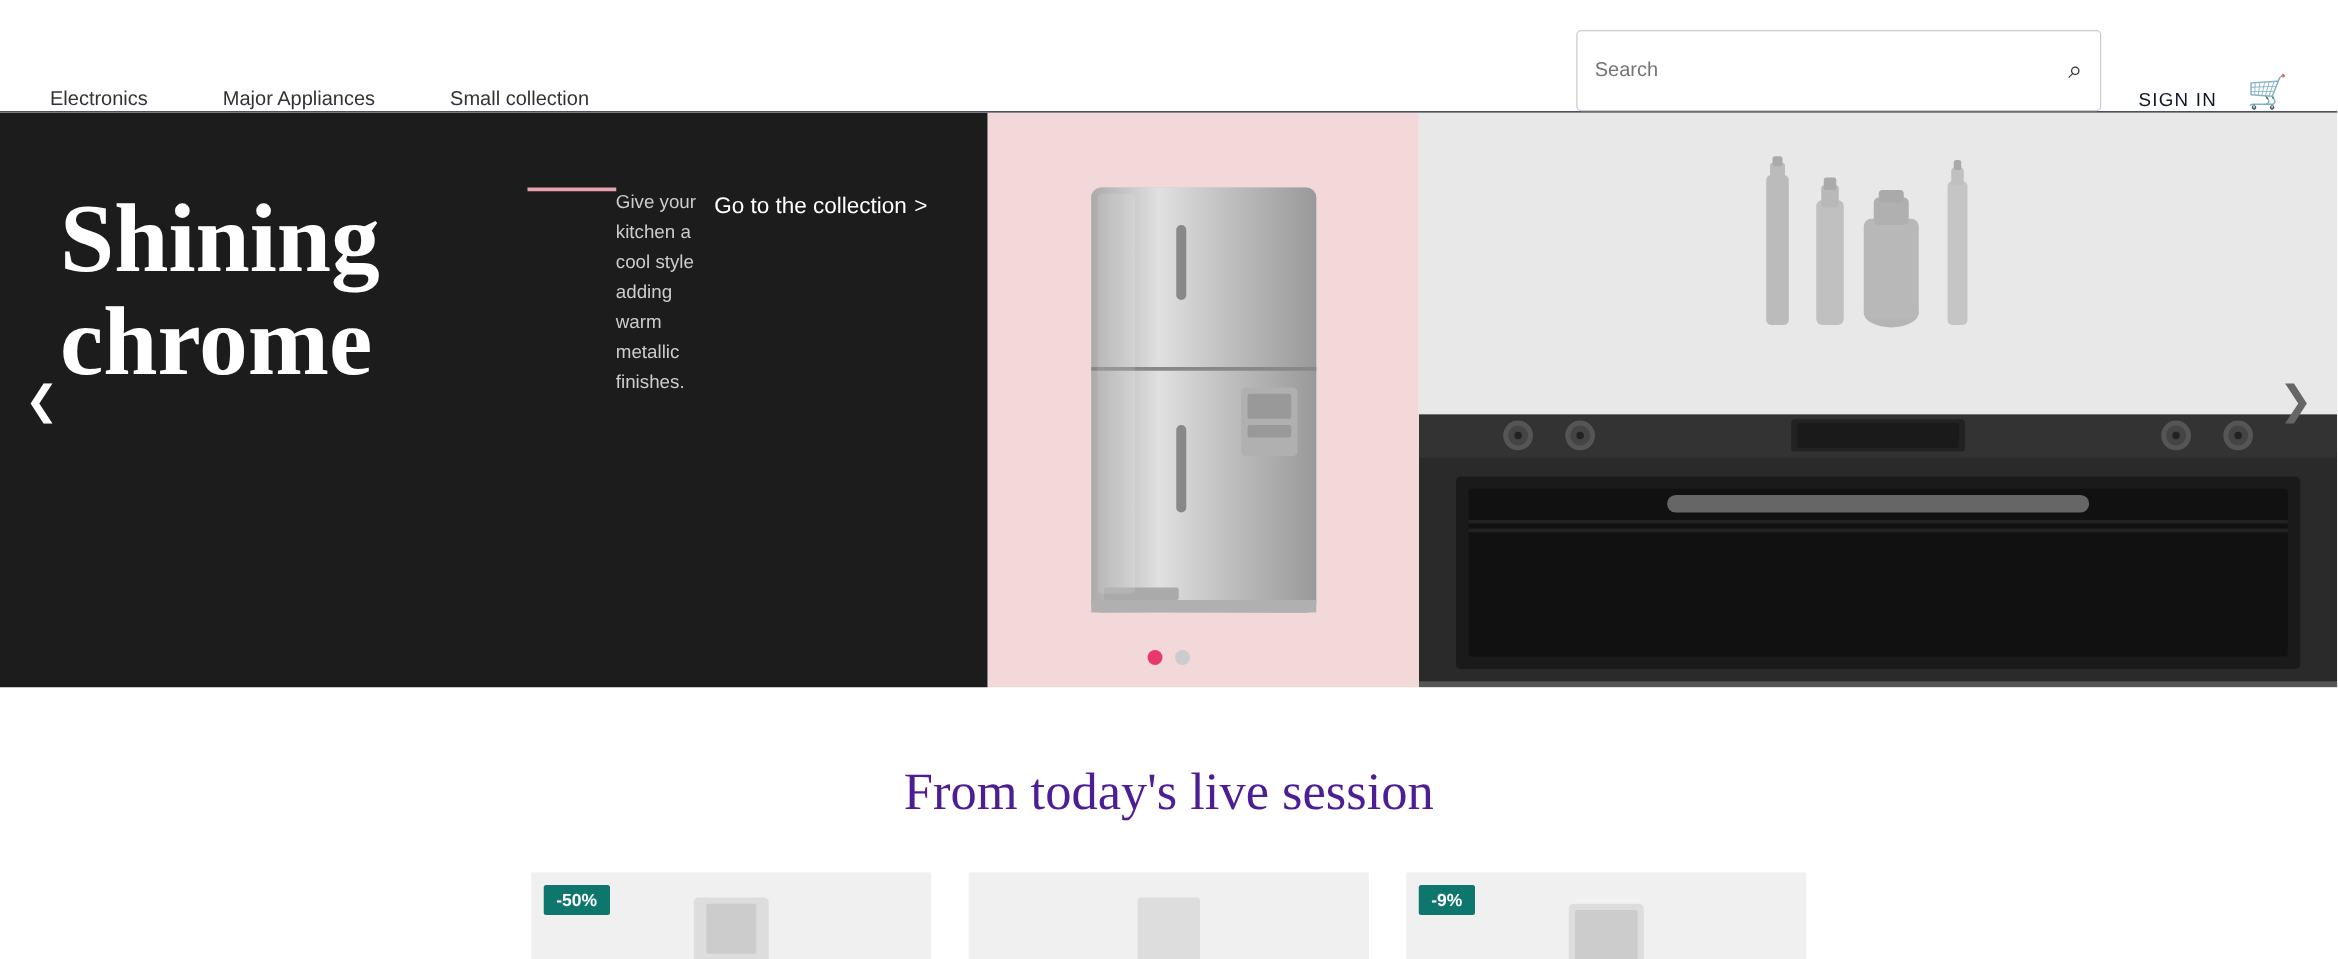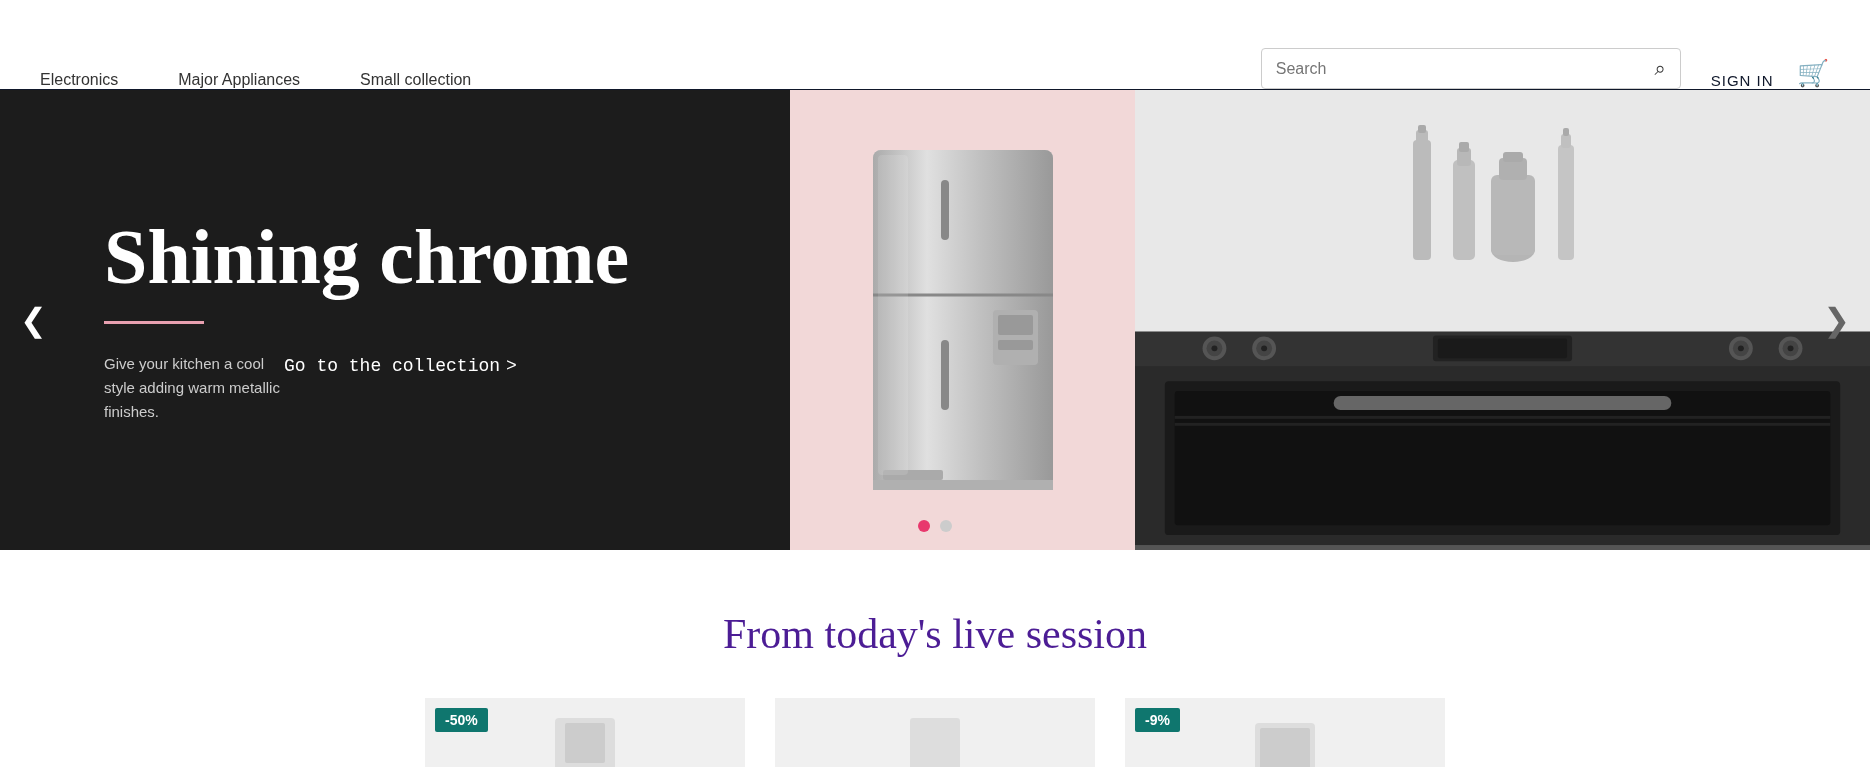--- a/index.html
+++ b/index.html
@@ -32,21 +32,21 @@
       display: flex;
       align-items: center;
       margin-left: auto;
       margin-right: 30px;
     }
     .search-box {
       display: flex;
       align-items: center;
       border: 1px solid #ccc;
       border-radius: 4px;
-      padding: 8px 14px;
+      padding: 20px 14px;
       width: 420px;
       background: #fff;
       gap: 44px;
     }
     .search-input {
       border: none;
       outline: none;
       font-size: 16px;
       width: 100%;
       color: #888;
@@ -80,23 +80,23 @@
       height: 460px;
       overflow: hidden;
       position: relative;
     }
 
     
     .hero-panel-dark {
       flex: 0 0 790px;
       background: #1c1c1c;
       display: flex;
-      flex-direction: column;
+      flex-direction: row;
       justify-content: center;
-      padding: 60px 104px;
+      padding: 60px 48px;
       position: relative;
     }
     .hero-title {
       font-size: 78px;
       font-weight: 700;
       color: #fff;
       line-height: 1.05;
       font-family: Georgia, serif;
       margin-bottom: 24px;
     }
@@ -118,21 +118,20 @@
     }
     .hero-cta {
       font-size: 18px;
       color: #fff;
       cursor: pointer;
       white-space: nowrap;
       display: flex;
       align-items: center;
       gap: 6px;
       padding-top: 4px;
-      font-family: Liberation Mono, monospace;
     }
 
     
     .hero-panel-pink {
       flex: 0 0 345px;
       background: #f2d8d8;
       display: flex;
       align-items: center;
       justify-content: center;
       overflow: hidden;

